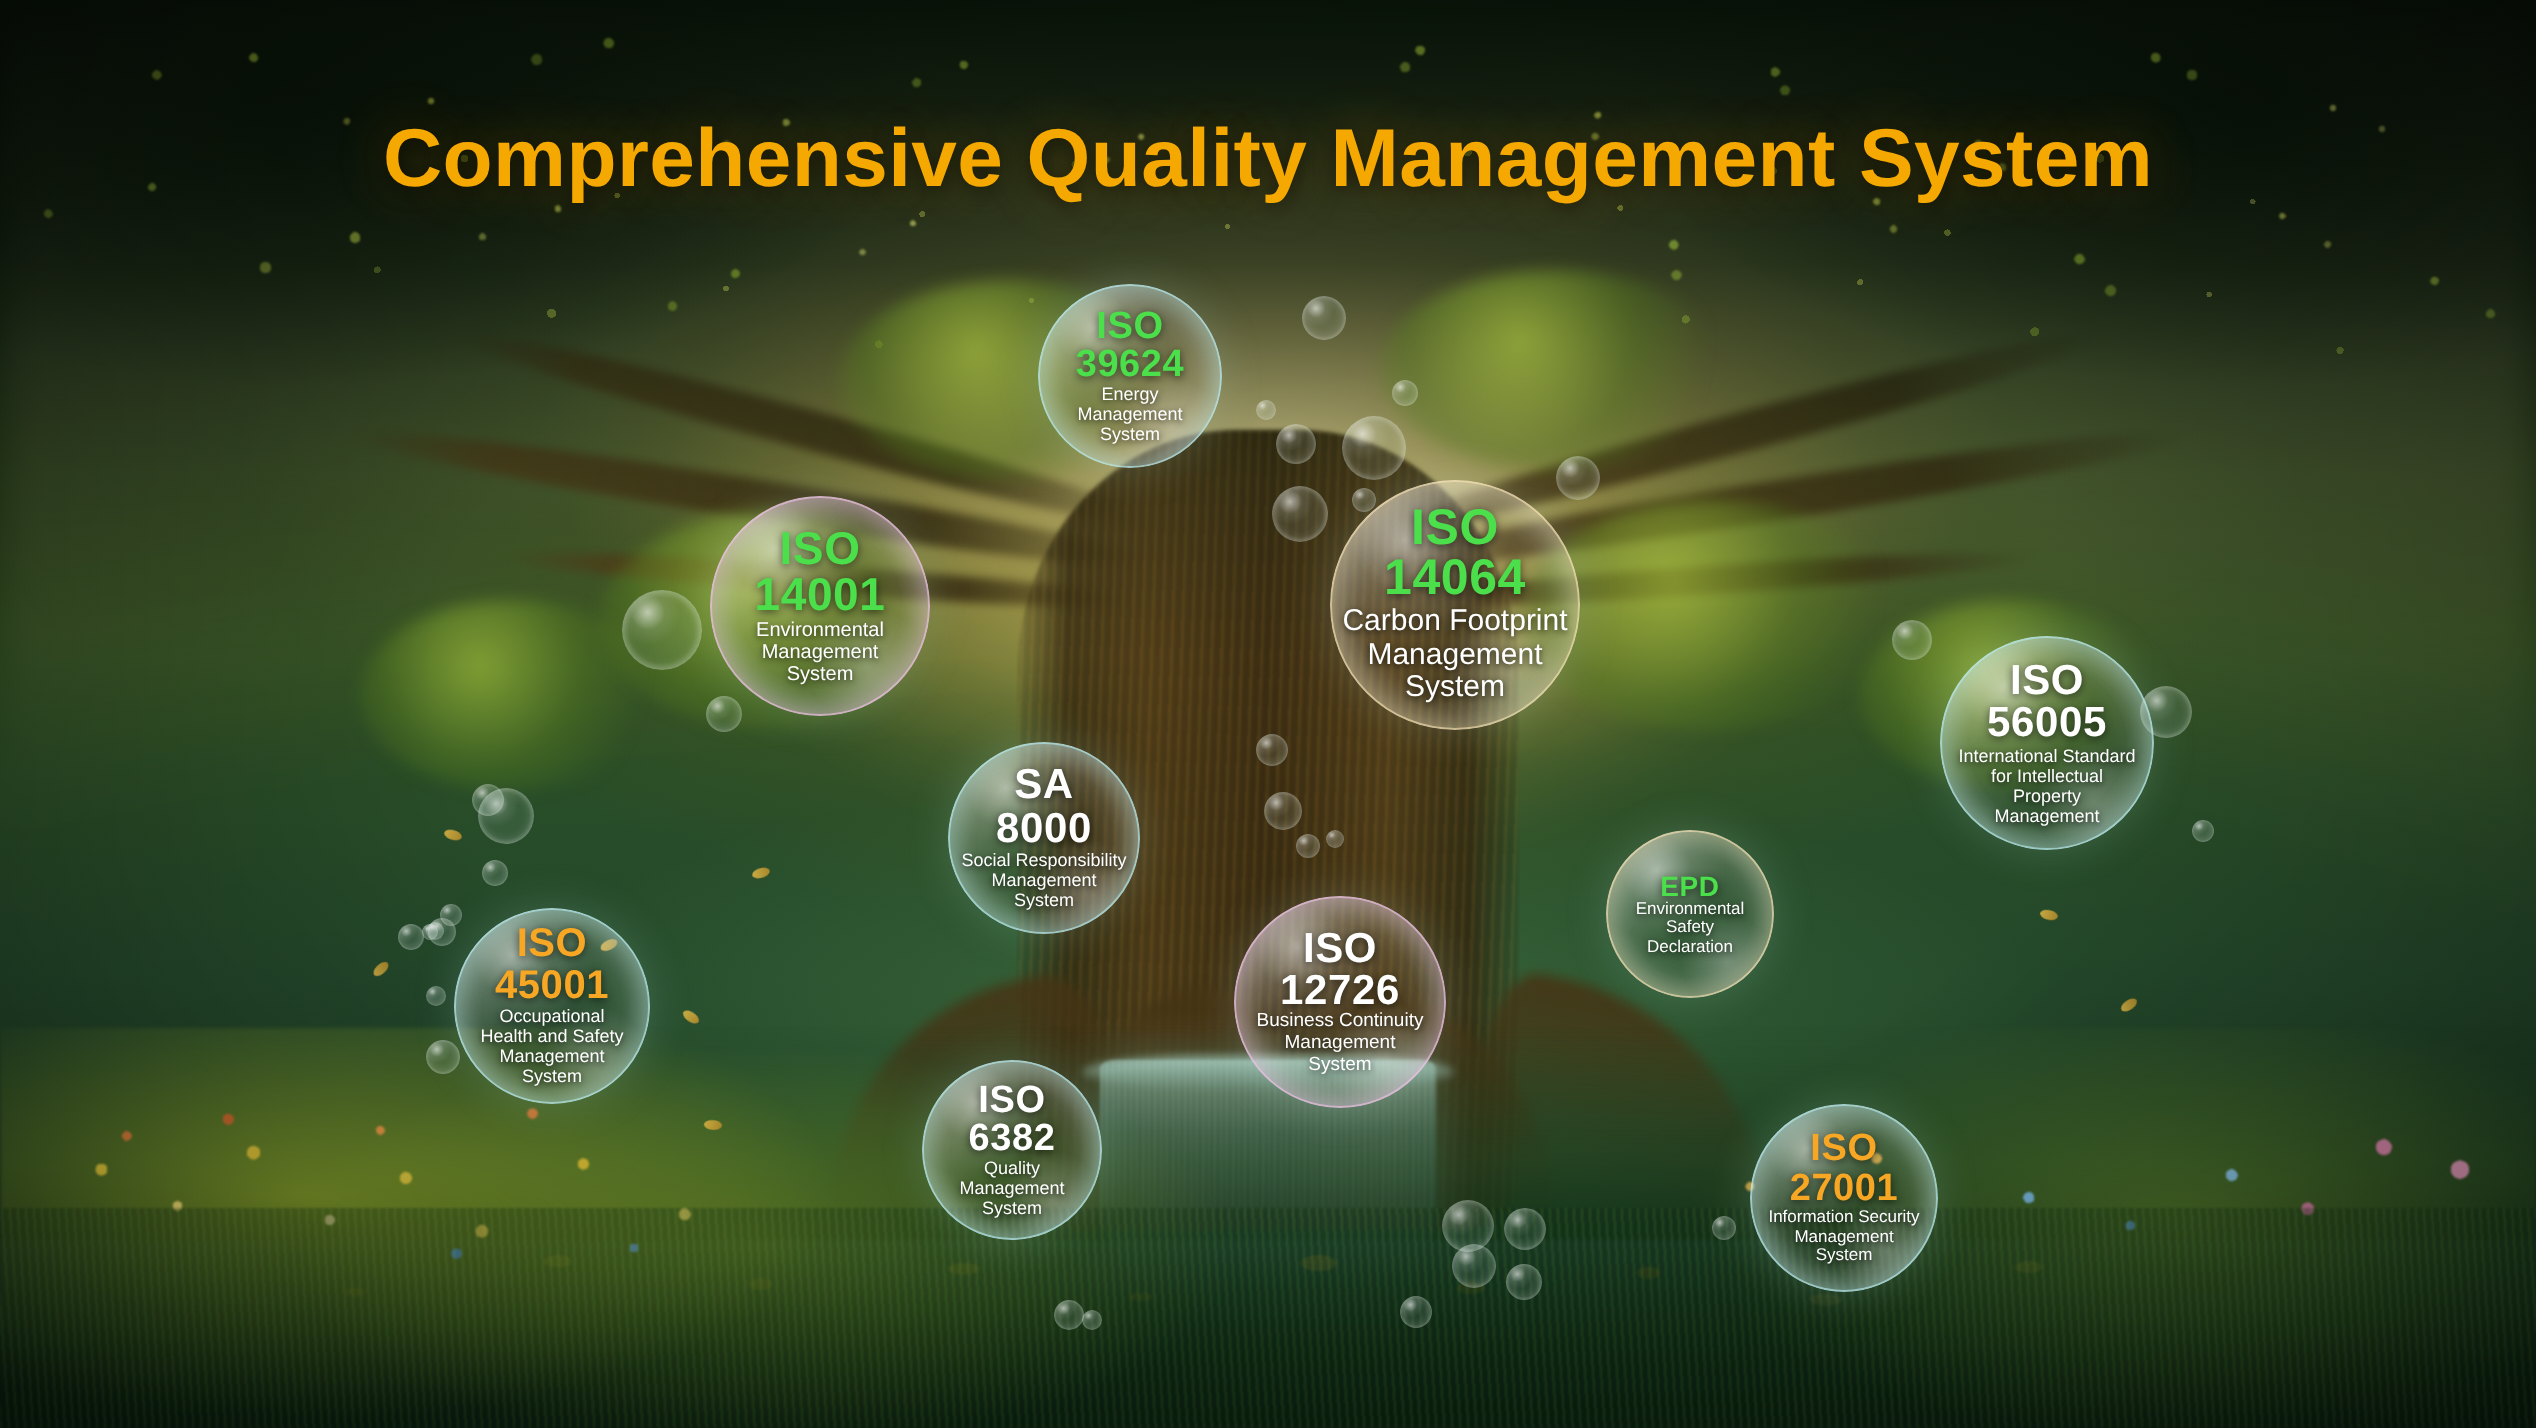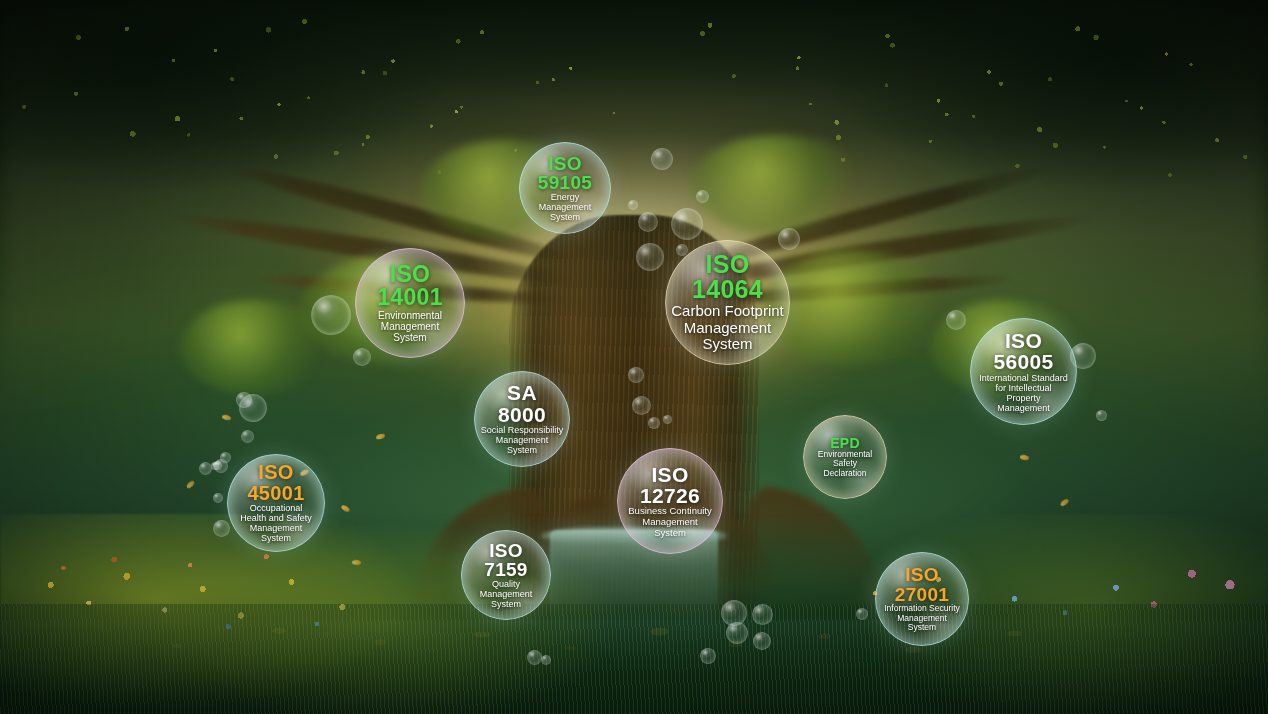--- a/index.html
+++ b/index.html
@@ -471,24 +471,25 @@
   <div class="mini-bubble" style="left:752px;top:604px;width:21px;height:21px;"></div>
   <div class="mini-bubble" style="left:726px;top:622px;width:22px;height:22px;"></div>
   <div class="mini-bubble" style="left:753px;top:632px;width:18px;height:18px;"></div>
   <div class="mini-bubble" style="left:700px;top:648px;width:16px;height:16px;"></div>
   <div class="mini-bubble" style="left:527px;top:650px;width:15px;height:15px;"></div>
   <div class="mini-bubble" style="left:541px;top:655px;width:10px;height:10px;"></div>
   <div class="mini-bubble" style="left:856px;top:608px;width:12px;height:12px;"></div>
 
   <div class="layer vignette"></div>
 
+  <div id="title">Comprehensive Quality Management System</div>
 
   <div class="std-bubble tint-cyan" id="bub-50001">
     <div class="b-code c-green">ISO</div>
-    <div class="b-code c-green">59105</div>
+    <div class="b-code c-green">39624</div>
     <div class="b-desc">Energy</div>
     <div class="b-desc">Management</div>
     <div class="b-desc">System</div>
   </div>
 
   <div class="std-bubble tint-pink" id="bub-14001">
     <div class="b-code c-green">ISO</div>
     <div class="b-code c-green">14001</div>
     <div class="b-desc">Environmental</div>
     <div class="b-desc">Management</div>
@@ -539,21 +540,21 @@
   <div class="std-bubble tint-pink" id="bub-22301">
     <div class="b-code c-white">ISO</div>
     <div class="b-code c-white">12726</div>
     <div class="b-desc">Business Continuity</div>
     <div class="b-desc">Management</div>
     <div class="b-desc">System</div>
   </div>
 
   <div class="std-bubble tint-cyan" id="bub-9001">
     <div class="b-code c-white">ISO</div>
-    <div class="b-code c-white">7159</div>
+    <div class="b-code c-white">6382</div>
     <div class="b-desc">Quality</div>
     <div class="b-desc">Management</div>
     <div class="b-desc">System</div>
   </div>
 
   <div class="std-bubble tint-cyan" id="bub-27001">
     <div class="b-code c-gold">ISO</div>
     <div class="b-code c-gold">27001</div>
     <div class="b-desc">Information Security</div>
     <div class="b-desc">Management</div>

